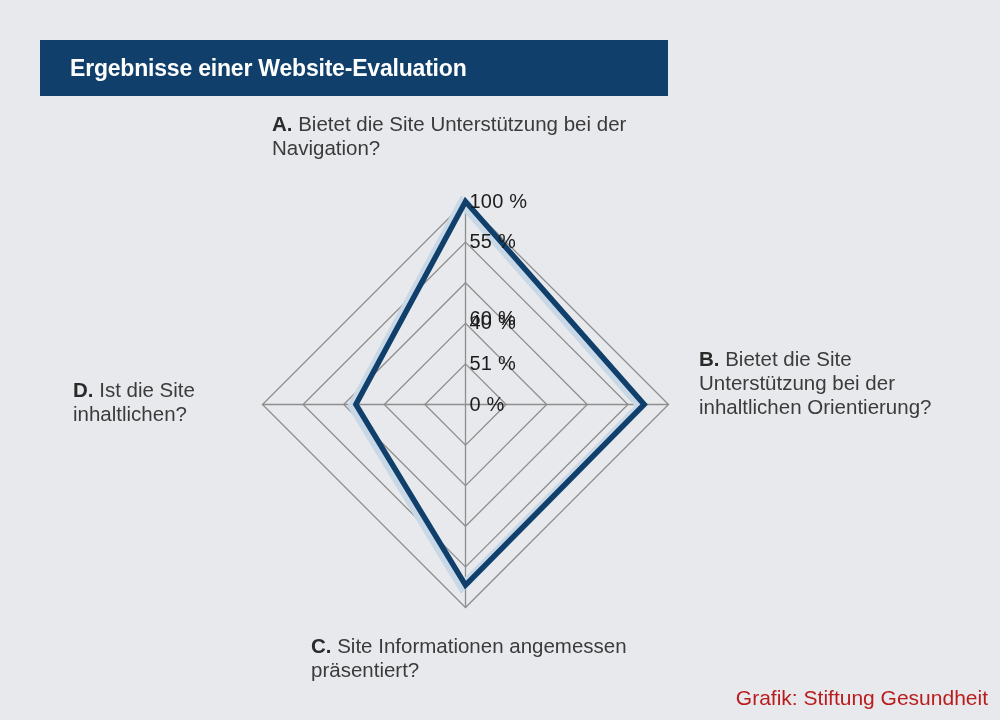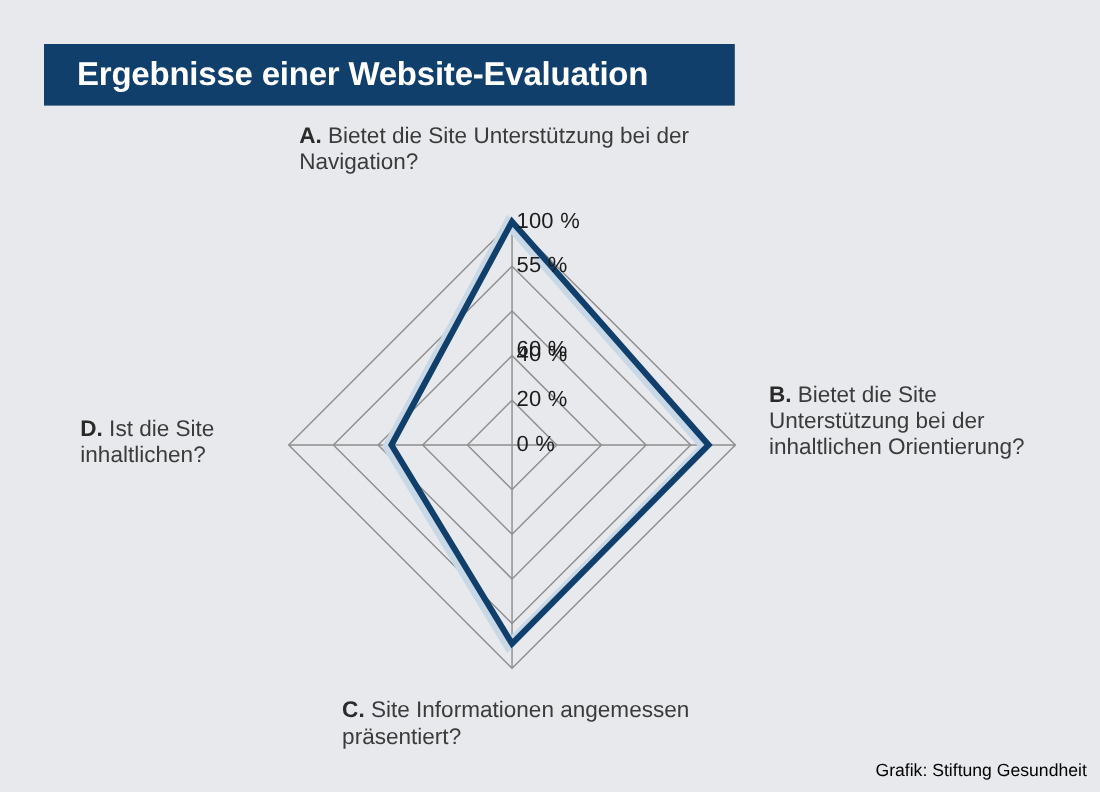--- a/index.html
+++ b/index.html
@@ -23,21 +23,21 @@
     left: 40px;
     top: 40px;
     width: 628px;
     height: 56px;
     background: #103f6b;
     display: flex;
     align-items: center;
   }
   #title-text {
     color: #ffffff;
-    font-size: 30px;
+    font-size: 23px;
     font-weight: bold;
     letter-spacing: -0.2px;
     padding-left: 30px;
     white-space: nowrap;
   }
 
   
   #chart-area {
     position: absolute;
     left: 0; top: 0;
@@ -93,22 +93,22 @@
     font-weight: normal;
     white-space: nowrap;
     letter-spacing: 0.2px;
   }
 
   
   #credit {
     position: absolute;
     right: 12px;
     bottom: 10px;
-    color: #000000;
-    font-size: 16px;
+    color: #b91c1c;
+    font-size: 21px;
     white-space: nowrap;
   }
 </style>
 </head>
 <body>
 
 <div id="page">
 
   <div id="title-bar">
     <div id="title-text">Ergebnisse einer Website-Evaluation</div>
@@ -132,21 +132,21 @@
           <line x1="465.5" y1="404.5" x2="262.50" y2="404.50" stroke="#8e8e8e" stroke-width="1.3"></line>
         </g>
 
       <polygon id="series-shadow" fill="none" stroke="#c9d8e6" stroke-width="9" stroke-linejoin="miter" points="465.50,201.50 644.14,404.50 465.50,585.17 355.88,404.50" transform="translate(-3.5,1.5)"></polygon>
 
       <polygon id="series-polygon" fill="none" stroke="#103f6b" stroke-width="5.5" stroke-linejoin="miter" points="465.50,201.50 644.14,404.50 465.50,585.17 355.88,404.50"></polygon>
     </svg>
 
     <div id="tick-labels">
         <div class="tick-label" style="left: 469.5px; top: 392.5px;">0 %</div>
-        <div class="tick-label" style="left: 469.5px; top: 351.9px;">20 %</div>
+        <div class="tick-label" style="left: 469.5px; top: 351.9px;">51 %</div>
         <div class="tick-label" style="left: 469.5px; top: 311.3px;">40 %</div>
         <div class="tick-label" style="left: 469.5px; top: 270.7px; margin-top: 36px;">60 %</div>
         <div class="tick-label" style="left: 469.5px; top: 230.1px;">55 %</div>
         <div class="tick-label" style="left: 469.5px; top: 189.5px;">100 %</div>
       </div>
 
     <div class="axis-label" id="label-a">
       <span class="key">A.</span><span> Bietet die Site Unterstützung bei der Navigation?</span>
     </div>
     <div class="axis-label" id="label-b">

